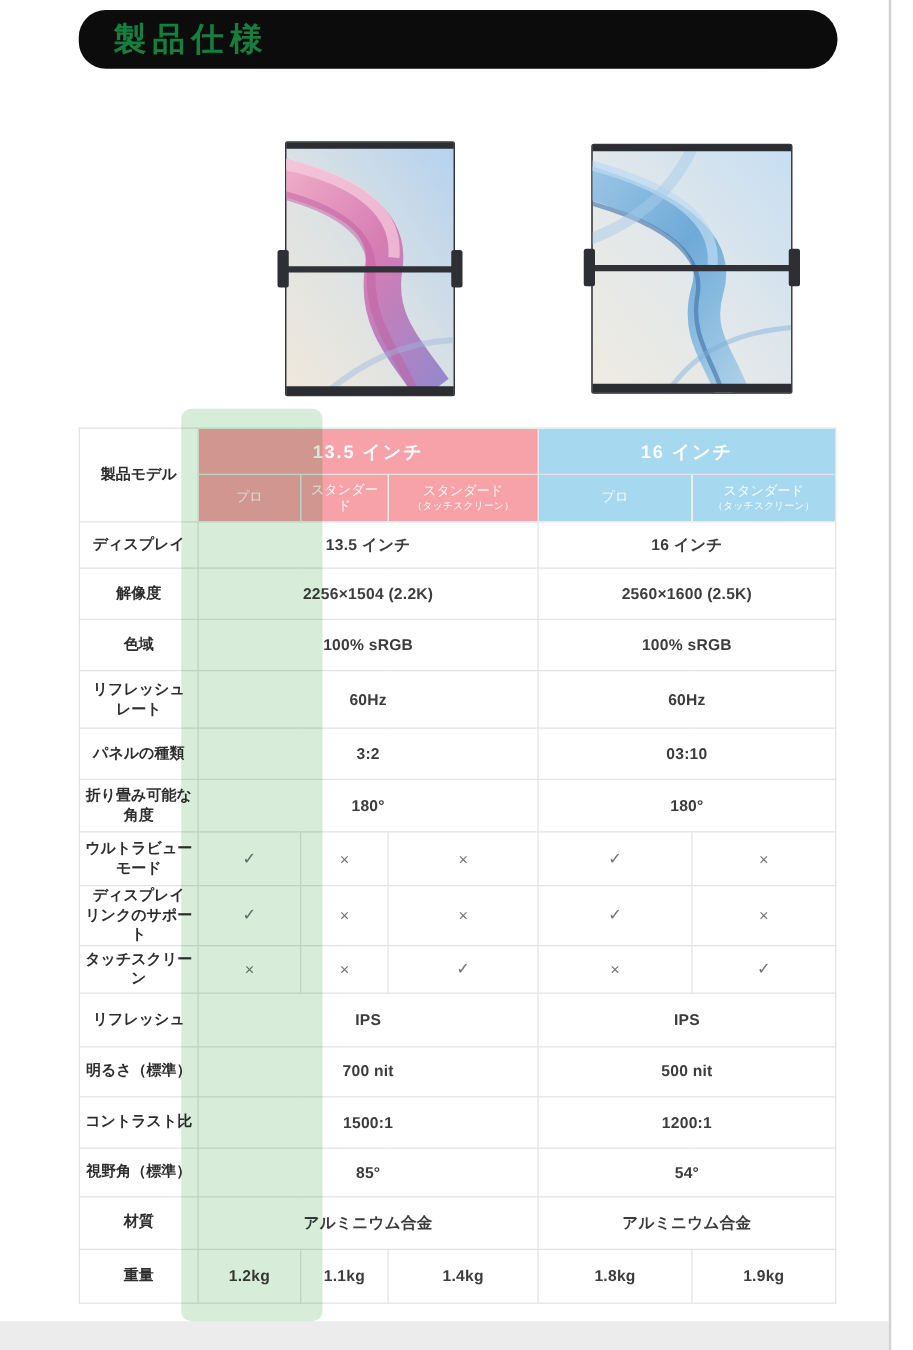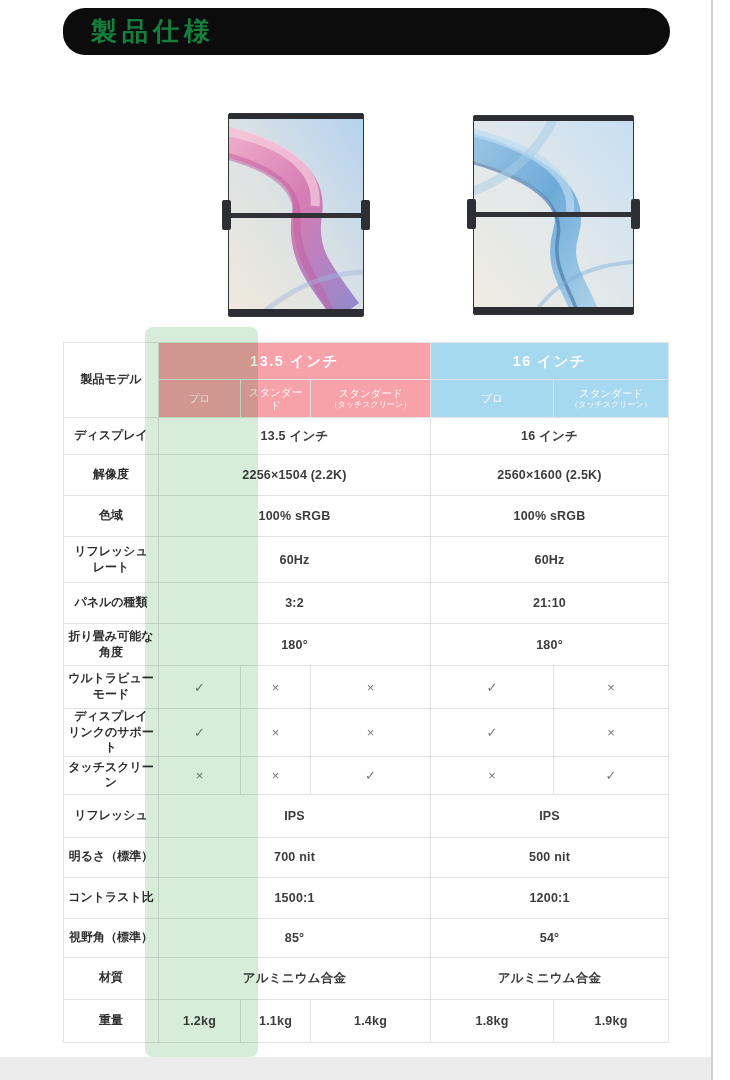--- a/index.html
+++ b/index.html
@@ -161,21 +161,21 @@
     </tr>
     <tr style="height:46px">
       <td class="lbl">リフレッシュ
 レート</td>
       <td class="val" colspan="3">60Hz</td>
       <td class="val" colspan="2">60Hz</td>
     </tr>
     <tr style="height:41px">
       <td class="lbl">パネルの種類</td>
       <td class="val" colspan="3">3:2</td>
-      <td class="val" colspan="2">21:10</td>
+      <td class="val" colspan="2">03:10</td>
     </tr>
     <tr style="height:42px">
       <td class="lbl">折り畳み可能な
 角度</td>
       <td class="val" colspan="3">180°</td>
       <td class="val" colspan="2">180°</td>
     </tr>
     <tr style="height:43px">
       <td class="lbl">ウルトラビュー
 モード</td>

